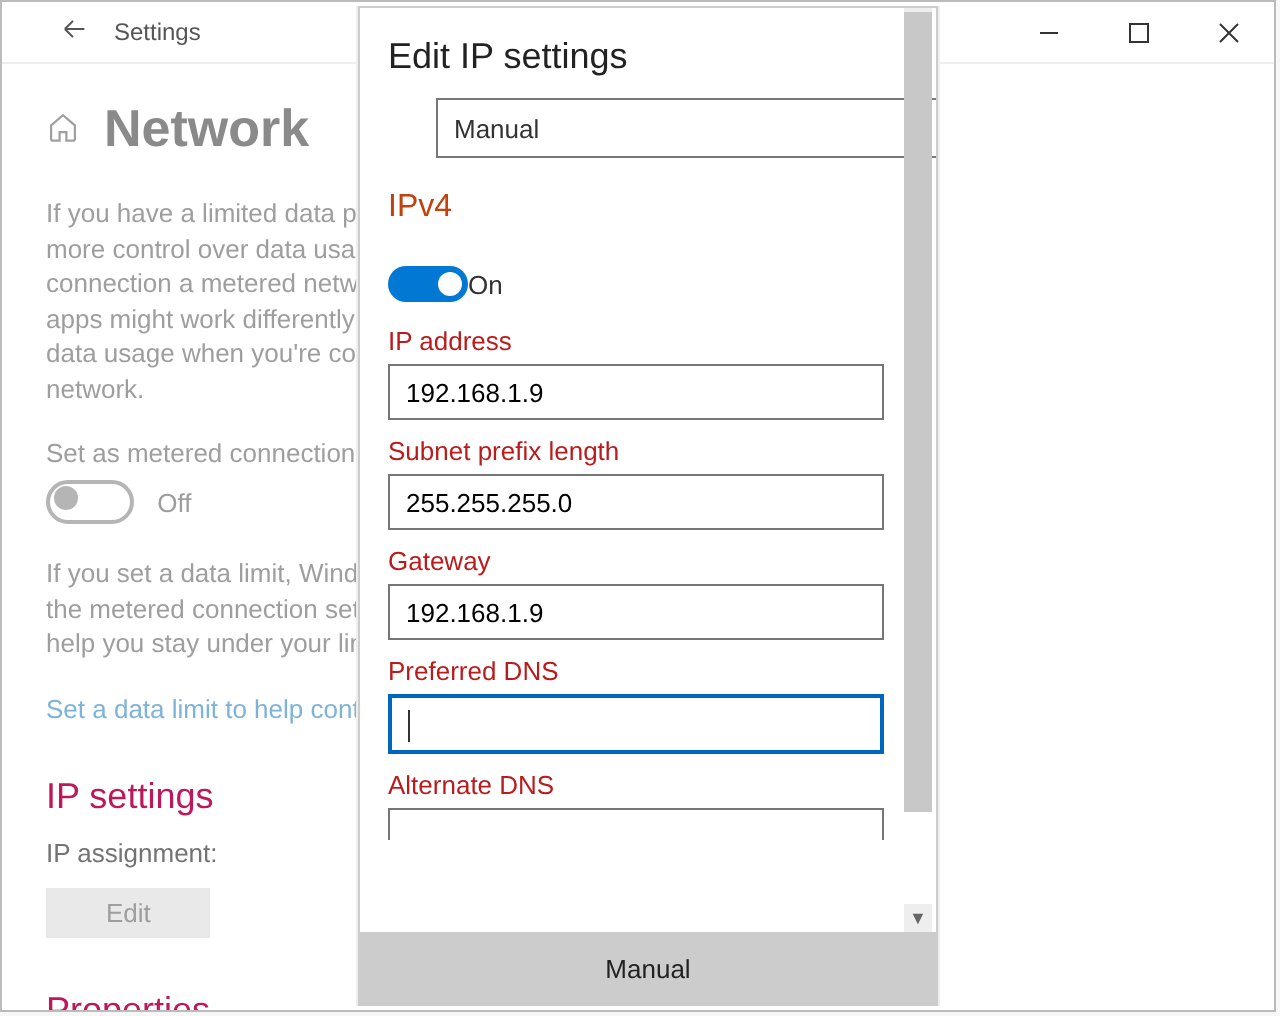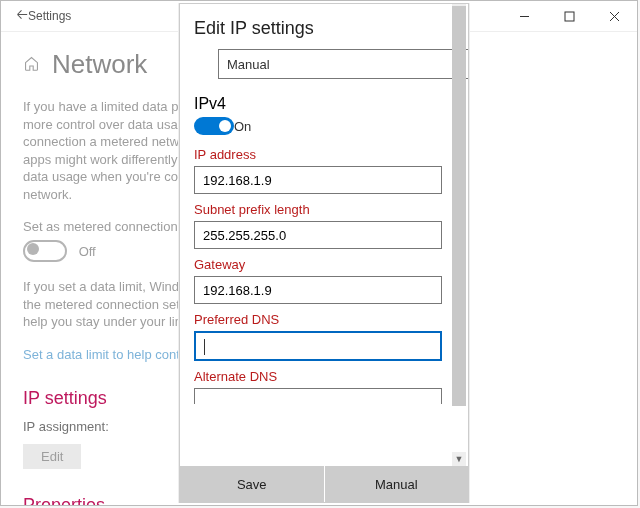--- a/index.html
+++ b/index.html
@@ -1,47 +1,47 @@
 <!DOCTYPE html>
 <html><head>
 <meta charset="utf-8">
 <style>
 html,body{margin:0;padding:0;font-family:"Segoe UI",Arial,sans-serif;font-size:13px;color:#333;background:#f7f7f7;}
 .window{width:636px;height:504px;background:#fff;border:1px solid #bbb;position:relative;overflow:hidden;}
 
 .titlebar{height:30px;display:flex;align-items:center;border-bottom:1px solid #eee;}
-.tb-left{display:flex;align-items:center;gap:0;padding-left:14px;}
+.tb-left{display:flex;align-items:center;gap:14px;padding-left:29px;}
 .tb-title{font-size:12px;color:#555;}
 .tb-controls{margin-left:auto;display:flex;}
 .tb-btn{width:45px;height:30px;display:flex;align-items:center;justify-content:center;}
 .tb-btn svg{stroke:#333;}
 
 .bg-page{position:absolute;inset:30px 0 0 0;padding:18px 22px;color:#888;}
 .bg-header{display:flex;align-items:center;gap:12px;margin-bottom:18px;}
-.bg-title{font-size:26px;font-weight:400;color:#8a8a8a;}
+.bg-title{font-size:26px;font-weight:700;color:#8a8a8a;}
 .bg-para{font-size:13px;color:#9e9e9e;max-width:240px;line-height:1.35;margin:0 0 16px 0;}
 .bg-label{font-size:13px;color:#9e9e9e;margin-bottom:6px;}
 .toggle-off{width:40px;height:18px;border:2px solid #b5b5b5;border-radius:11px;position:relative;display:inline-block;vertical-align:middle;}
 .toggle-off::after{content:"";width:12px;height:12px;border-radius:50%;background:#b5b5b5;position:absolute;top:1px;left:2px;}
 .off-text{display:inline-block;margin-left:8px;color:#9e9e9e;vertical-align:middle;}
 .bg-link{color:#7db3d9;font-size:13px;}
 .bg-section-h{font-size:18px;font-weight:400;color:#be185d;margin:26px 0 10px 0;}
 .bg-row{font-size:13px;color:#737373;margin:6px 0;}
-.bg-edit-btn{display:inline-block;background:#e9e9e9;color:#9e9e9e;padding:5px 18px;margin-top:4px;font-size:13px;}
+.bg-edit-btn{display:inline-block;background:#e9e9e9;color:#9e9e9e;padding:5px 30px;margin-top:4px;font-size:13px;}
 
 .dialog-wrap{position:absolute;top:2px;left:178px;width:288px;height:498px;background:#fff;border:1px solid #ccc;display:flex;flex-direction:column;box-shadow:-1px 0 0 #eee,1px 0 0 #eee;}
 .dialog-scroll{flex:1;overflow:hidden;position:relative;padding:14px 16px 0 14px;}
 .scrollbar-track{position:absolute;top:2px;right:2px;bottom:2px;width:14px;}
 .scrollbar-thumb{position:absolute;top:0;left:0;right:0;height:400px;background:#c8c8c8;}
 .sb-arrow{position:absolute;left:0;right:0;height:14px;display:flex;align-items:center;justify-content:center;color:#666;background:#eee;font-size:9px;}
 .sb-arrow.up{top:-2px;} .sb-arrow.down{bottom:-2px;}
 .dlg-title{font-size:18px;font-weight:400;color:#222;margin:0 0 10px 0;}
 .dlg-select{width:248px;height:28px;border:1px solid #777;display:flex;align-items:center;padding:0 8px;justify-content:space-between;font-size:13px;margin-bottom:16px;margin-left:24px;}
 .chev{font-size:11px;color:#555;}
-.sect-h{font-size:16px;font-weight:400;color:#000000;margin:4px 0 4px 0;}
+.sect-h{font-size:16px;font-weight:400;color:#c2410c;margin:4px 0 20px 0;}
 .toggle-on{display:flex;align-items:center;gap:0;margin-bottom:12px;}
 .switch-on{width:40px;height:18px;border-radius:11px;background:#0078d4;position:relative;}
 .switch-on::after{content:"";width:12px;height:12px;border-radius:50%;background:#fff;position:absolute;top:3px;right:3px;}
 .field-label{font-size:13px;color:#b91c1c;margin:8px 0 4px 0;}
 .field-input{width:248px;height:28px;border:1px solid #777;padding:0 8px;font-size:13px;font-family:inherit;box-sizing:border-box;display:block;}
 .field-input.focused{border:2px solid:#0067c0;}
 .focused{border:2px solid #0067c0;height:30px;}
 .caret{display:inline-block;width:1px;height:16px;background:#333;vertical-align:middle;}
 .dialog-footer{height:36px;display:flex;border-top:0;}
 .dlg-btn{flex:1;background:#ccc;display:flex;align-items:center;justify-content:center;font-size:13px;color:#222;border-right:1px solid #fff;}
@@ -138,20 +138,17 @@
       <div class="field-input focused" style="padding-top:5px;">
         <span class="caret"></span>
         <span></span>
       </div>
 
       <div class="field-label">Alternate DNS</div>
       <input class="field-input" style="height: 16px; border-bottom: 0px;" value="">
     </div>
     <div class="dialog-footer">
       <div class="dlg-btn">
-          <span>Save</span>
-        </div>
-      <div class="dlg-btn">
           <span>Manual</span>
         </div>
     </div>
   </div>
 </div>
 
 </body></html>

